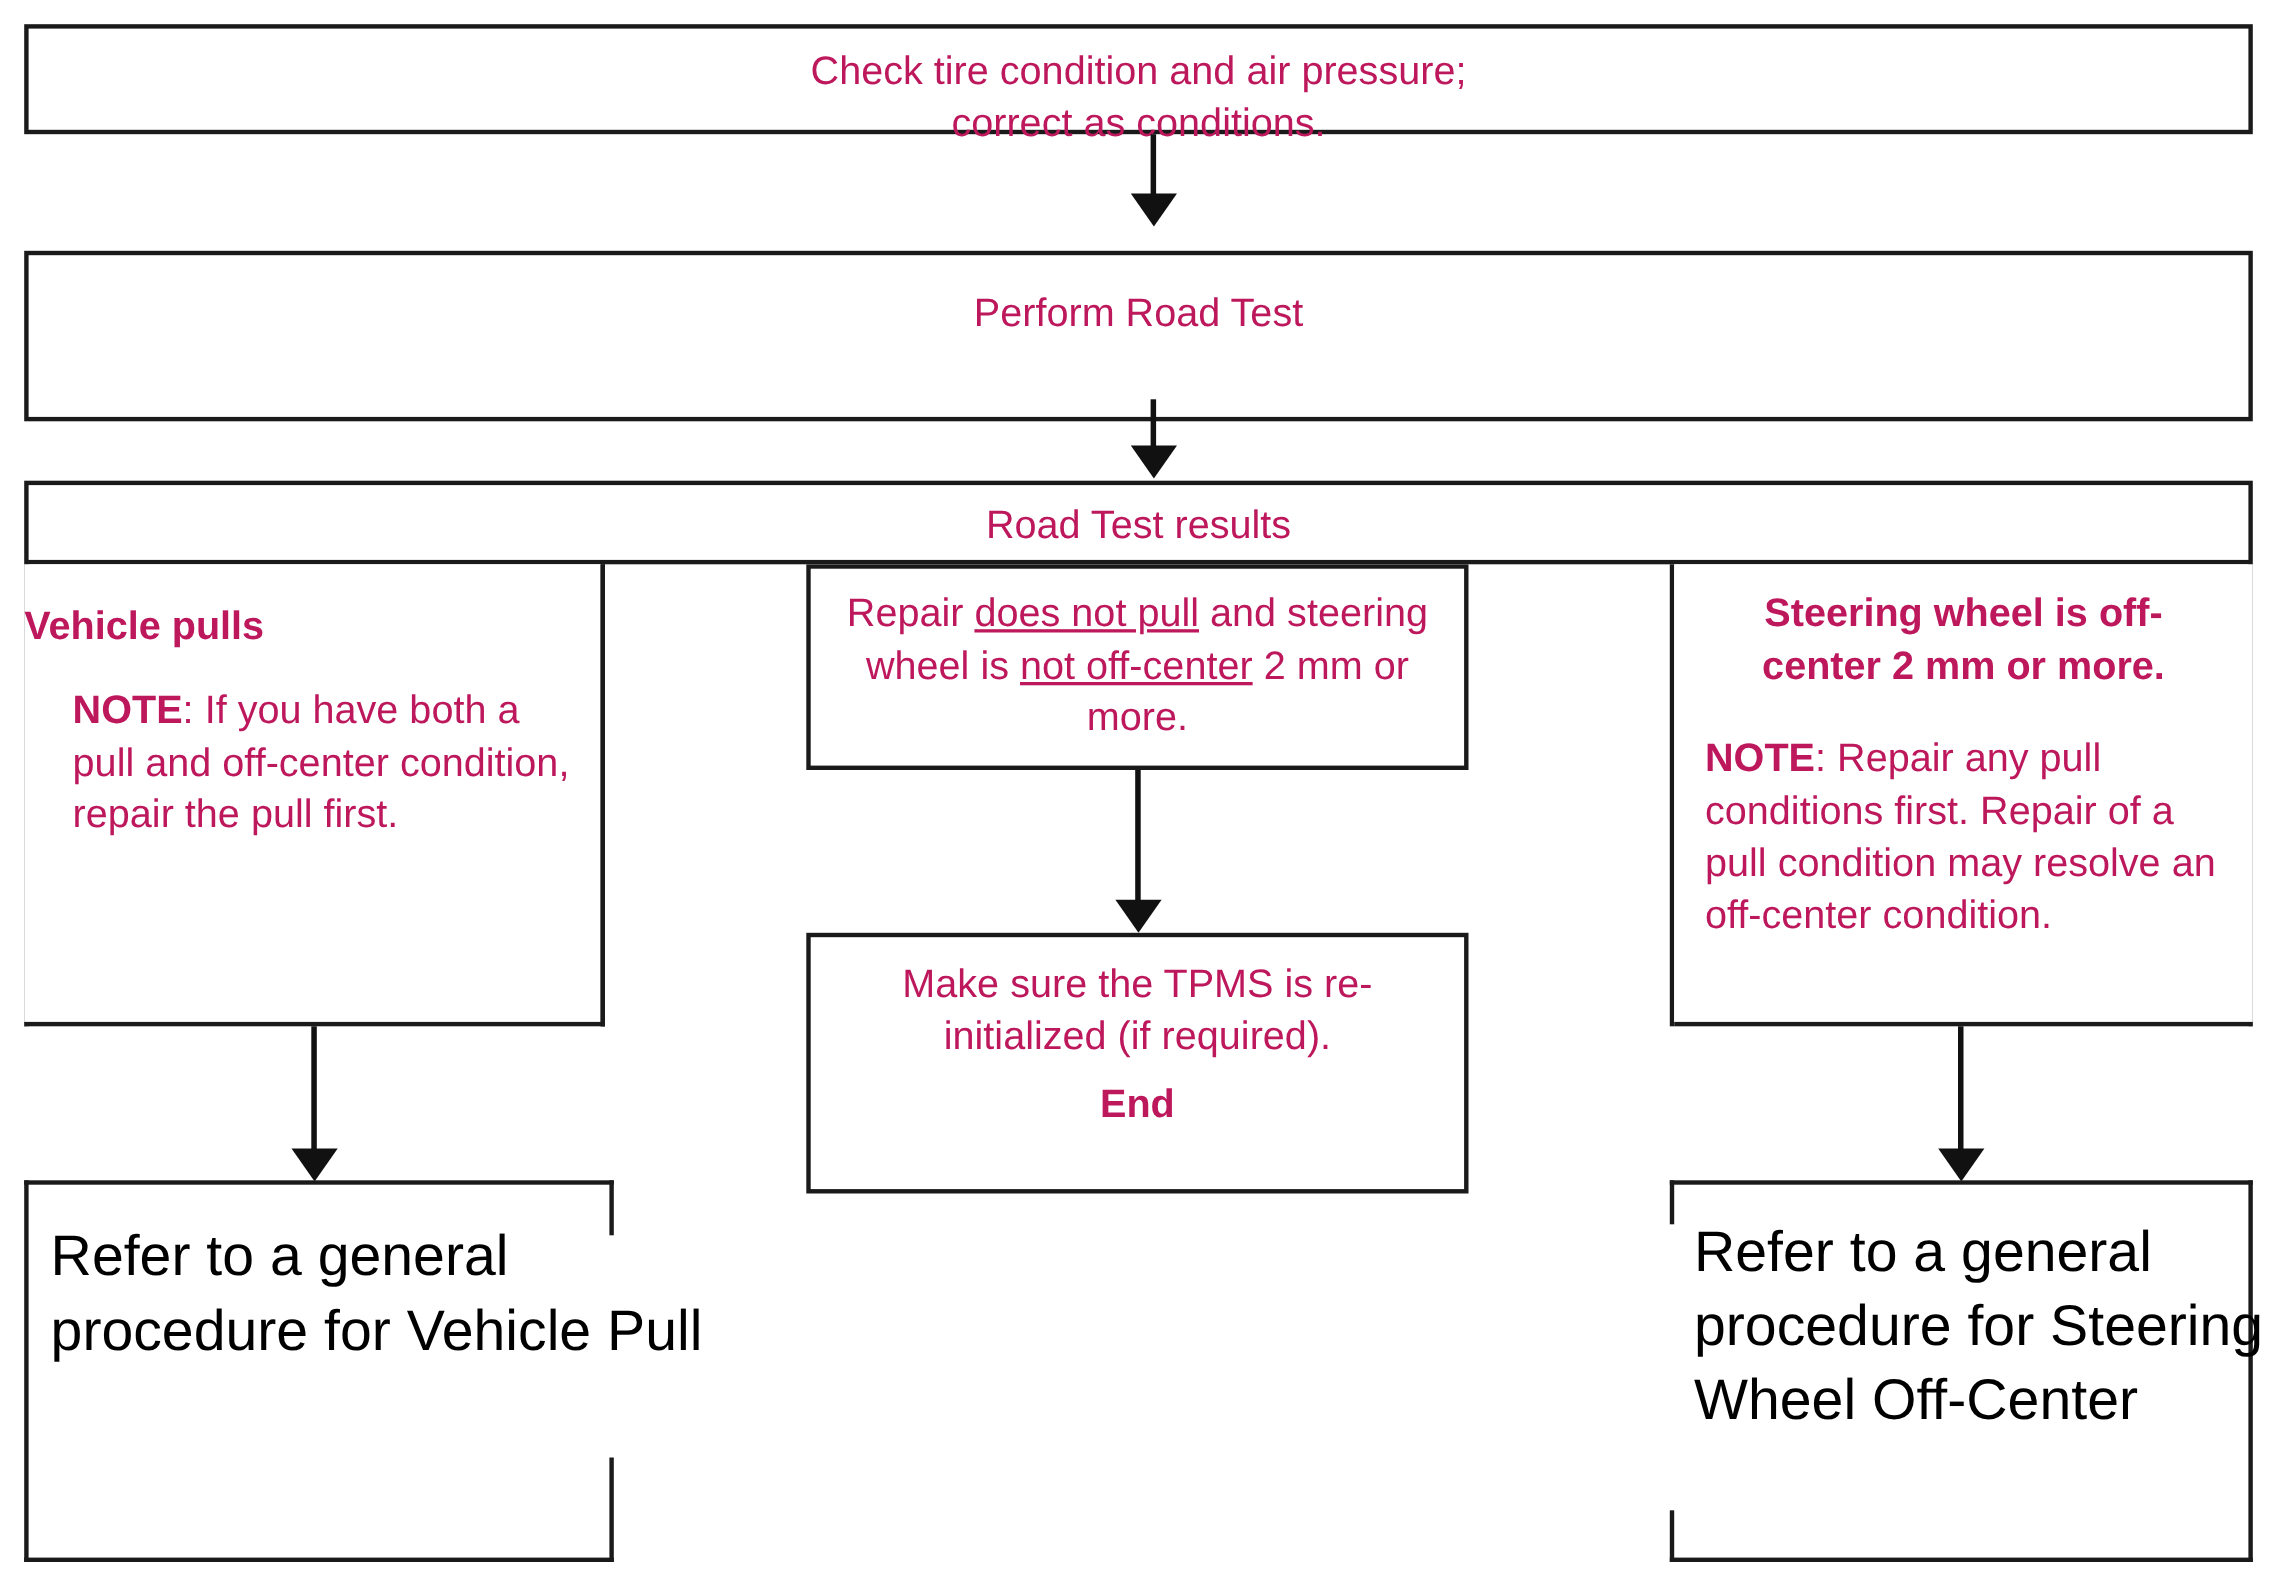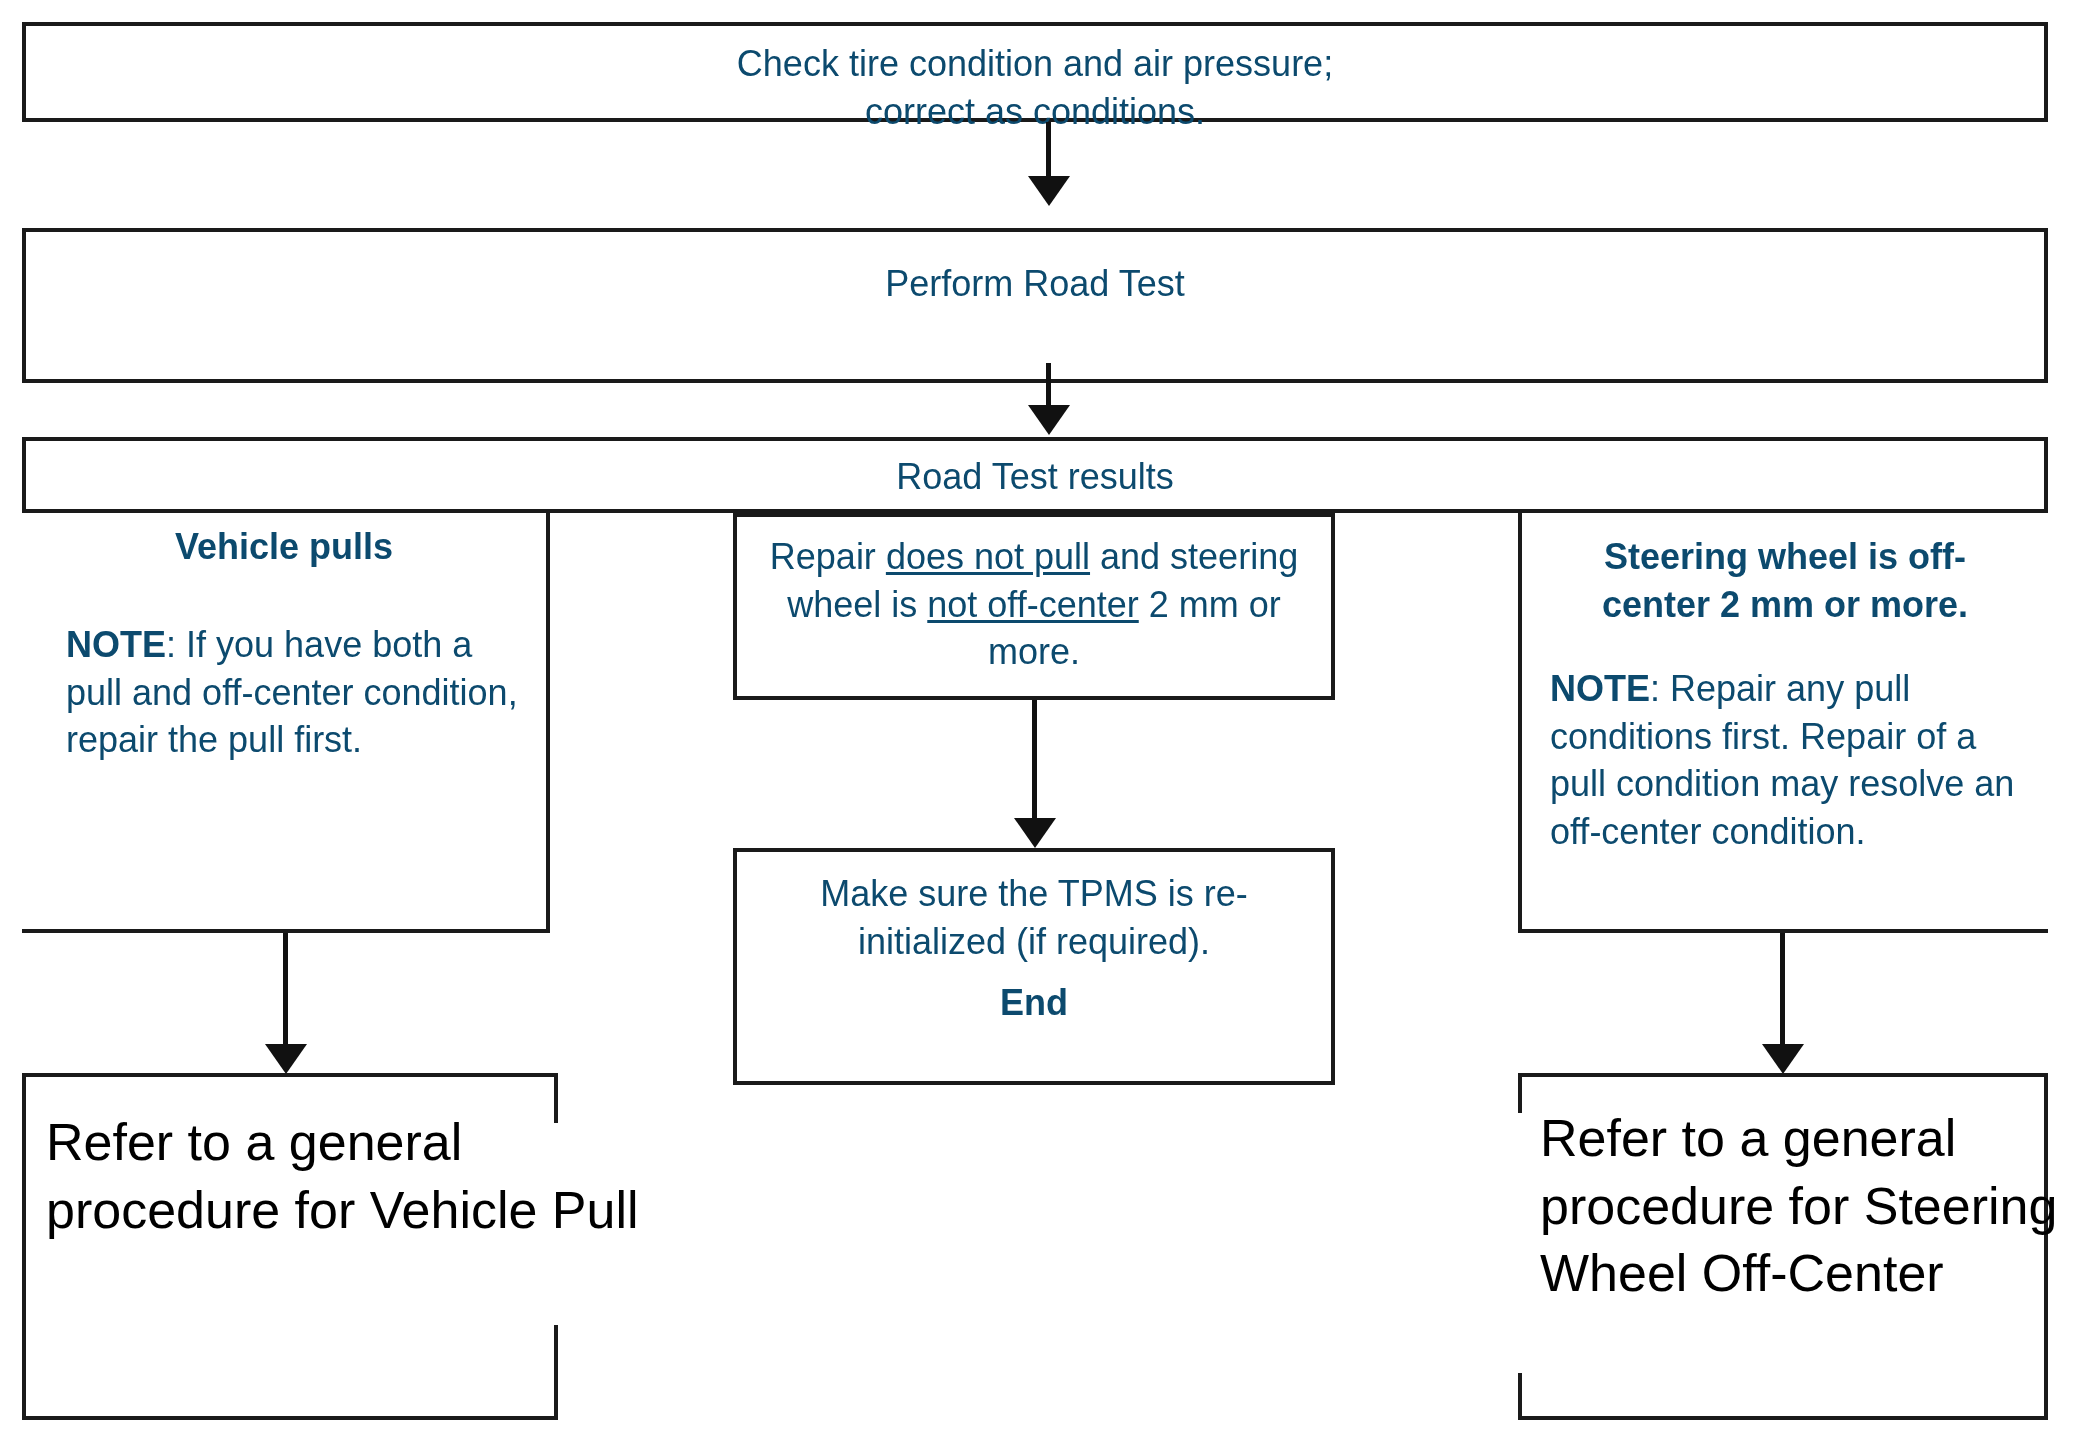--- a/index.html
+++ b/index.html
@@ -25,21 +25,21 @@
     background: #ffffff;
   }
   .box-inner {
     position: absolute;
     left: 0; right: 0;
     text-align: center;
   }
   .txt {
     font-size: 36px;
     line-height: 1.32;
-    color: #0c4a6e;
+    color: #be185d;
   }
   .txt-lg {
     font-size: 52px;
     line-height: 1.30;
     color: #000;
   }
   .bold { font-weight: bold; }
   .u { text-decoration: underline; text-underline-offset: 3px; }
 
   
@@ -100,21 +100,21 @@
   <div class="hdr-row" style="left:22px; top:437px; width:2026px; height:76px;">
     <div class="box-inner txt" style="top:12px;">
       <div>Road Test results</div>
     </div>
   </div>
 
   <div class="edge" style="left:22px; top:513px; width:4px; height:420px;"></div>
   <div class="edge" style="left:2044px; top:513px; width:4px; height:420px;"></div>
 
   <div class="cell-box" style="left:22px; top:513px; width:528px; height:420px; border-right:4px solid #1a1a1a; border-bottom:4px solid #1a1a1a;">
-    <div style="position:absolute; left:0; right:0; top:10px; text-align:center;">
+    <div style="position:absolute; left:0; right:0; top:32px; ">
       <div class="txt bold">Vehicle pulls</div>
     </div>
     <div class="left-note note-pad" style="position:absolute; left:30px; right:14px; top:108px;">
       <div class="txt">
         <span class="bold">NOTE</span><span>: </span><span>If you have both a pull and off-center condition, repair the pull first.</span>
       </div>
     </div>
   </div>
 
   <div class="edge" style="left:546px; top:513px; width:4px; height:420px;"></div>

